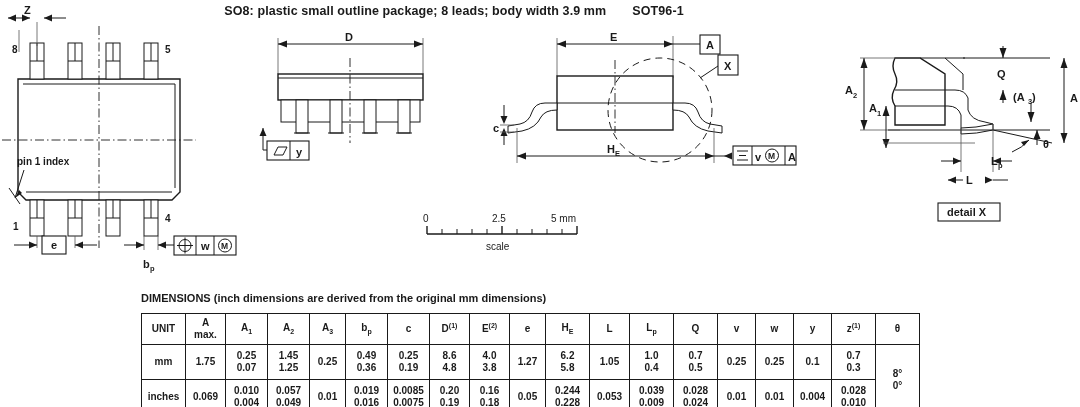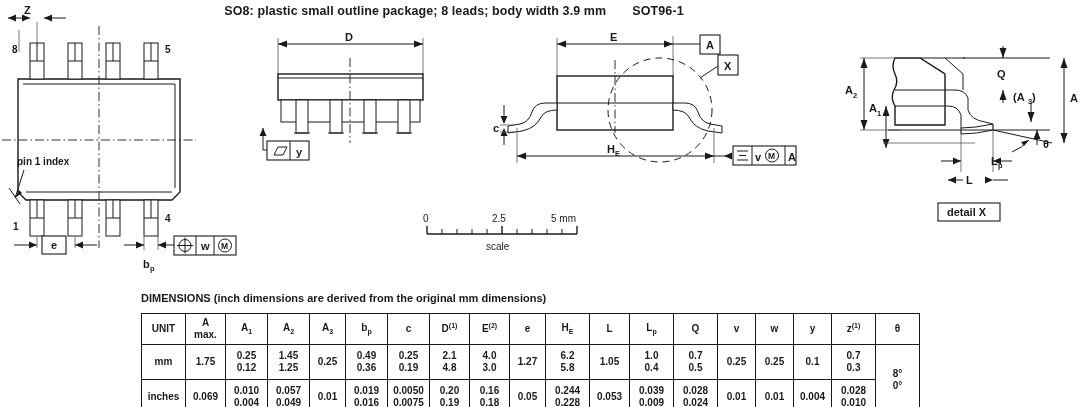--- a/index.html
+++ b/index.html
@@ -466,42 +466,42 @@
           <th>z<sup>(1)</sup></th>
           <th>θ</th>
         </tr>
     </thead>
     <tbody id="dim-body">
         <tr>
           <td class="u-cell">mm</td>
           <td>1.75</td>
           <td class="two-line">
             <span>0.25</span>
-            <span>0.12</span>
+            <span>0.07</span>
           </td>
           <td class="two-line">
             <span>1.45</span>
             <span>1.25</span>
           </td>
           <td>0.25</td>
           <td class="two-line">
             <span>0.49</span>
             <span>0.36</span>
           </td>
           <td class="two-line">
             <span>0.25</span>
             <span>0.19</span>
           </td>
           <td class="two-line">
-            <span>2.1</span>
+            <span>8.6</span>
             <span>4.8</span>
           </td>
           <td class="two-line">
             <span>4.0</span>
-            <span>3.0</span>
+            <span>3.8</span>
           </td>
           <td>1.27</td>
           <td class="two-line">
             <span>6.2</span>
             <span>5.8</span>
           </td>
           <td>1.05</td>
           <td class="two-line">
             <span>1.0</span>
             <span>0.4</span>
@@ -532,21 +532,21 @@
           <td class="two-line">
             <span>0.057</span>
             <span>0.049</span>
           </td>
           <td>0.01</td>
           <td class="two-line">
             <span>0.019</span>
             <span>0.016</span>
           </td>
           <td class="two-line">
-            <span>0.0050</span>
+            <span>0.0085</span>
             <span>0.0075</span>
           </td>
           <td class="two-line">
             <span>0.20</span>
             <span>0.19</span>
           </td>
           <td class="two-line">
             <span>0.16</span>
             <span>0.18</span>
           </td>

